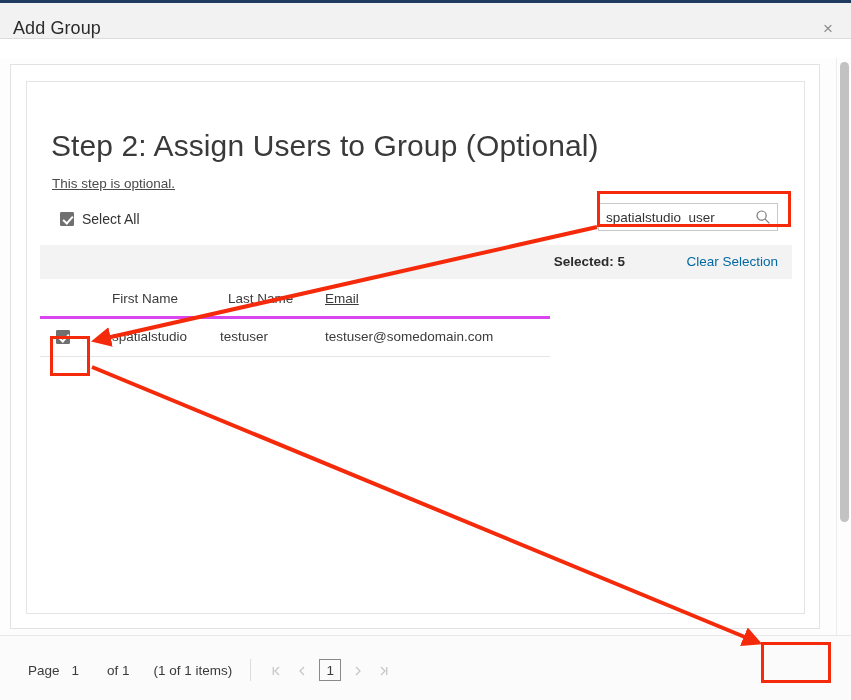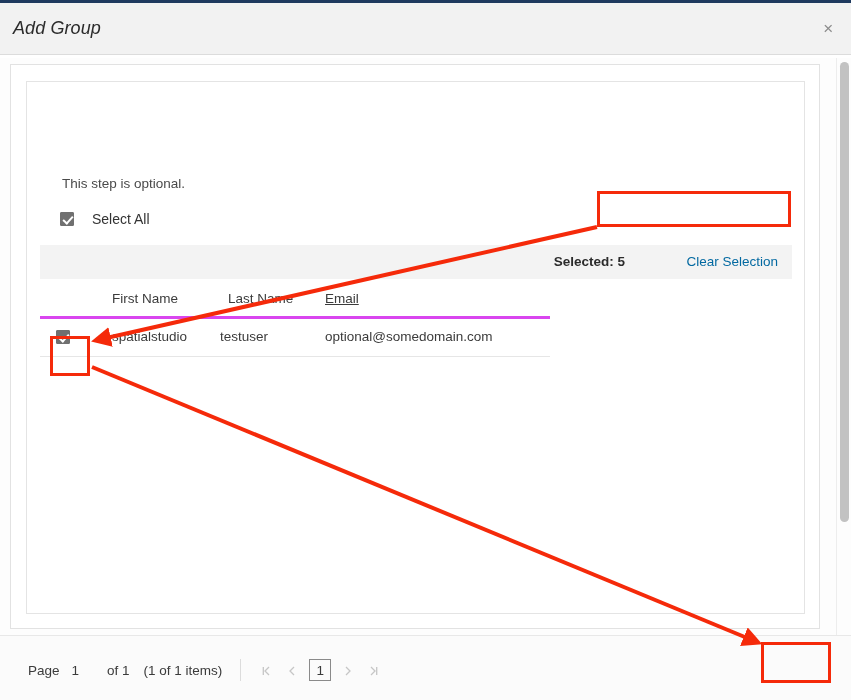--- a/index.html
+++ b/index.html
@@ -18,25 +18,24 @@
     height: 700px;
     overflow: hidden;
     background: #ffffff;
     border-top: 3px solid #1f3a5f;
     box-sizing: border-box;
   }
 
   
   .dialog-header {
     position: relative;
-    height: 52px;
+    height: 36px;
     background: #f2f2f2;
     border-bottom: 1px solid #dcdcdc;
     box-sizing: border-box;
-    font-style: italic;
   }
   .dialog-title {
     position: absolute;
     left: 13px;
     top: 15px;
     font-size: 18px;
     color: #2b2b2b;
     letter-spacing: .1px;
     white-space: nowrap;
   }
@@ -93,34 +92,35 @@
     left: 24px;
     top: 47px;
     font-size: 30px;
     font-weight: 300;
     color: #3a3a3a;
     letter-spacing: .1px;
     white-space: nowrap;
   }
   .step-sub {
     position: absolute;
-    left: 35px;
+    left: 25px;
     top: 94px;
     font-size: 13.5px;
     color: #4a4a4a;
+    text-decoration: underline;
   }
 
   
   .select-all-wrap {
     position: absolute;
     left: 33px;
     top: 129px;
     display: flex;
     align-items: center;
-    gap: 18px;
+    gap: 8px;
     cursor: pointer;
   }
   .cb {
     width: 14px;
     height: 14px;
     box-sizing: border-box;
     border: 1px solid #6f6f6f;
     background: #ffffff;
     border-radius: 1px;
     position: relative;
@@ -352,61 +352,71 @@
 
   <div class="dialog-header">
     <div class="dialog-title">Add Group</div>
     <div class="close-icon">×</div>
   </div>
 
   <div class="dialog-body">
     <div class="outer-panel">
       <div class="card">
 
+        <div class="step-title">Step 2: Assign Users to Group (Optional)</div>
         <div class="step-sub">This step is optional.</div>
 
         <div class="select-all-wrap">
           <span class="cb checked"></span>
           <span class="select-all-label">Select All</span>
         </div>
 
+        <div class="search-box">
+          <input class="search-input" type="text" value="spatialstudio_user" style="">
+          <span class="search-icon">
+            <svg width="16" height="16" viewBox="0 0 16 16">
+              <circle cx="6.6" cy="6.6" r="4.6" fill="none" stroke="#7a7a7a" stroke-width="1.2"></circle>
+              <line x1="10.1" y1="10.1" x2="14.4" y2="14.4" stroke="#7a7a7a" stroke-width="1.2"></line>
+            </svg>
+          </span>
+        </div>
 
         <div class="selection-bar">
           <span class="selected-count">Selected: 5</span>
           <span class="clear-selection">Clear Selection</span>
         </div>
 
         <div class="table">
           <div class="thead">
             <span class="th c1">First Name</span>
             <span class="th c2">Last Name</span>
             <span class="th c3">Email</span>
           </div>
           <div class="trow">
             <span class="cb checked row-cb"></span>
             <span class="td c1">spatialstudio</span>
             <span class="td c2">testuser</span>
-            <span class="td c3">optional@somedomain.com</span>
+            <span class="td c3">testuser@somedomain.com</span>
           </div>
         </div>
 
       </div>
     </div>
   </div>
 
   <div class="scrollbar-track">
     <div class="scrollbar-thumb"></div>
   </div>
 
   <div class="dialog-footer">
     <div class="pager">
       <span class="pager-text">Page</span>
       <span class="pager-text" style="margin-left:8px">1</span>
       <span class="pager-text" style="margin-left:24px">of 1</span>
-      <span class="pager-text" style="margin-left:10px">(1 of 1 items)</span>
+      <span class="pager-text" style="margin-left:20px">(1 of 1 items)</span>
       <span class="pager-sep"></span>
       <span class="pg-btn">
         <svg width="12" height="12" viewBox="0 0 12 12" style="vertical-align:middle">
           <path d="M9 2 L5 6 L9 10" fill="none" stroke="#c6c6c6" stroke-width="1.3"></path>
           <line x1="3.3" y1="2" x2="3.3" y2="10" stroke="#c6c6c6" stroke-width="1.3"></line>
         </svg>
       </span>
       <span class="pg-btn">
         <svg width="12" height="12" viewBox="0 0 12 12" style="vertical-align:middle">
           <path d="M8 2 L4 6 L8 10" fill="none" stroke="#c6c6c6" stroke-width="1.3"></path>

